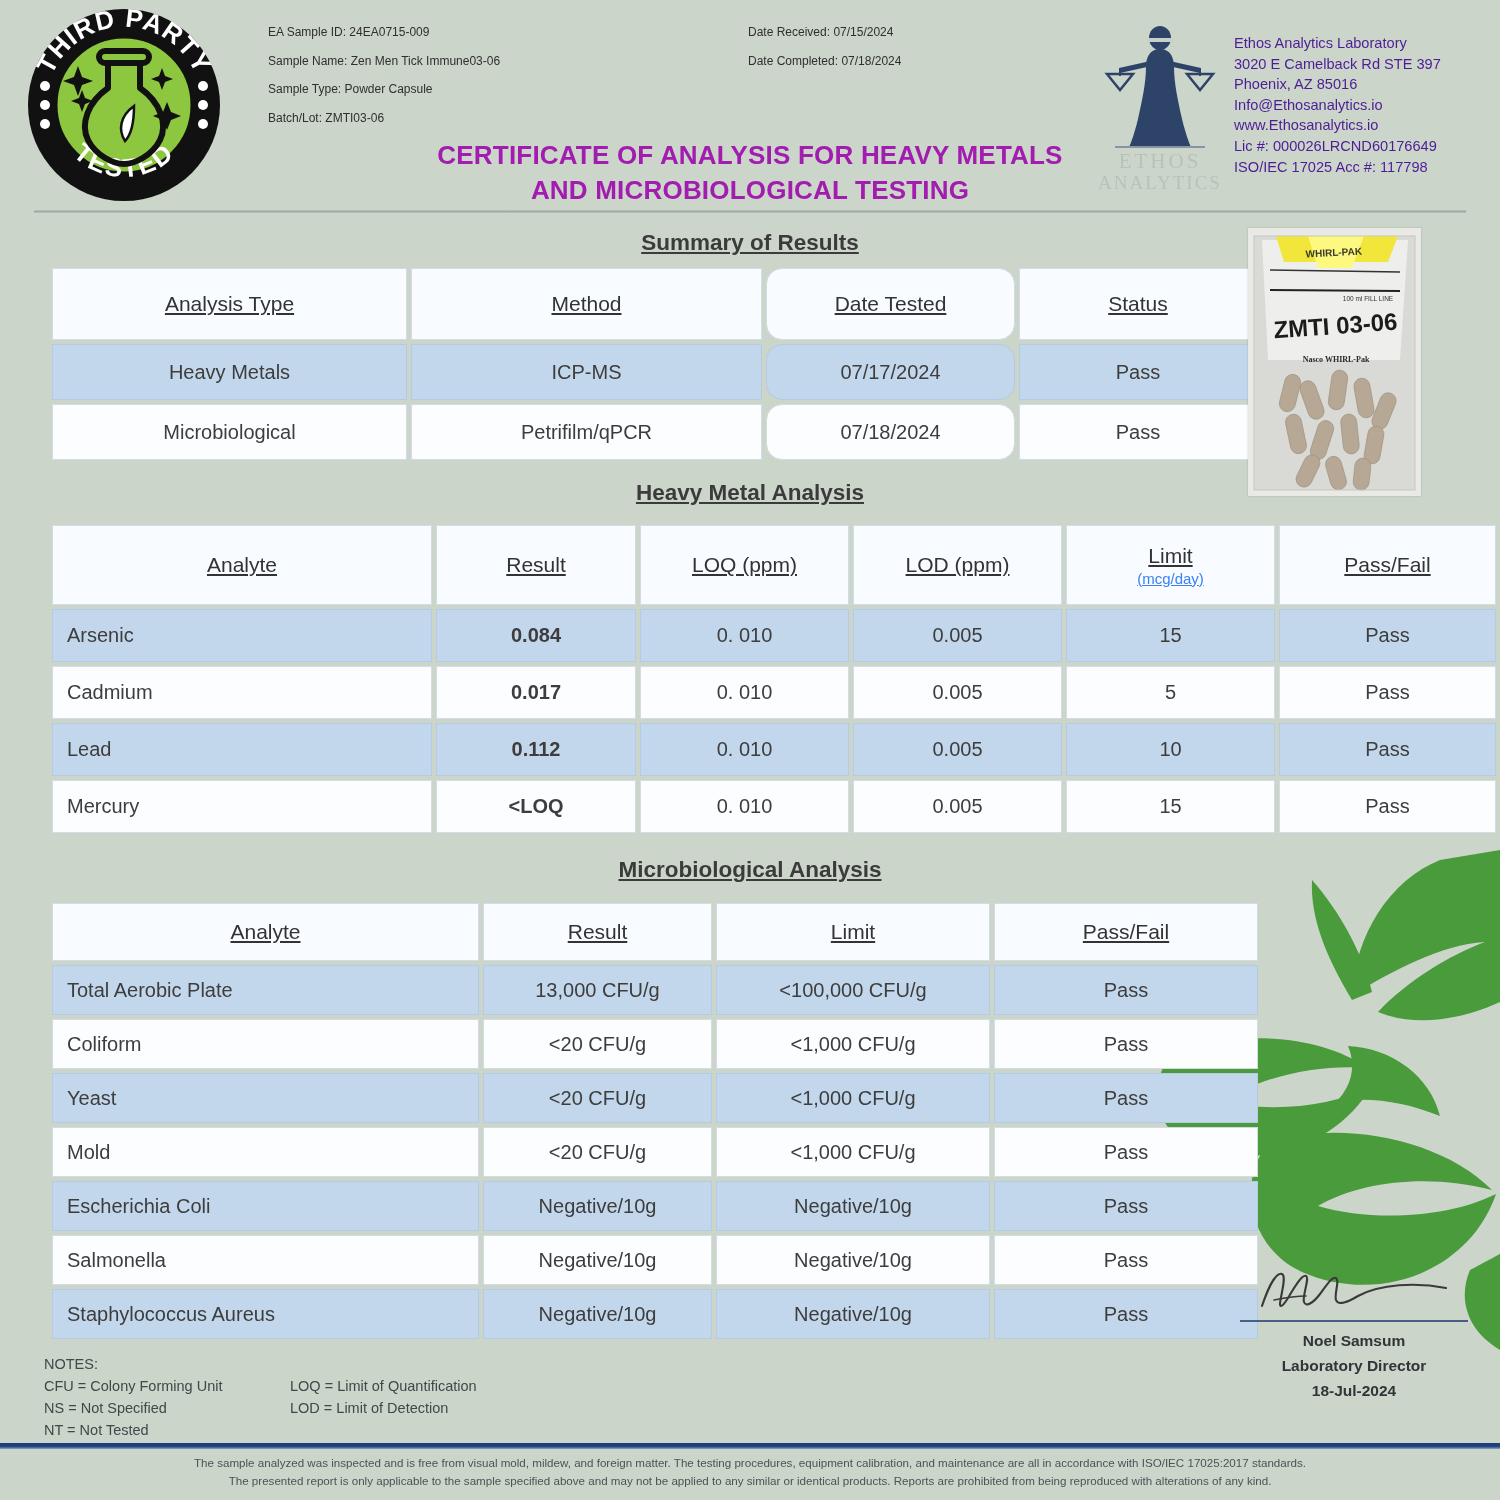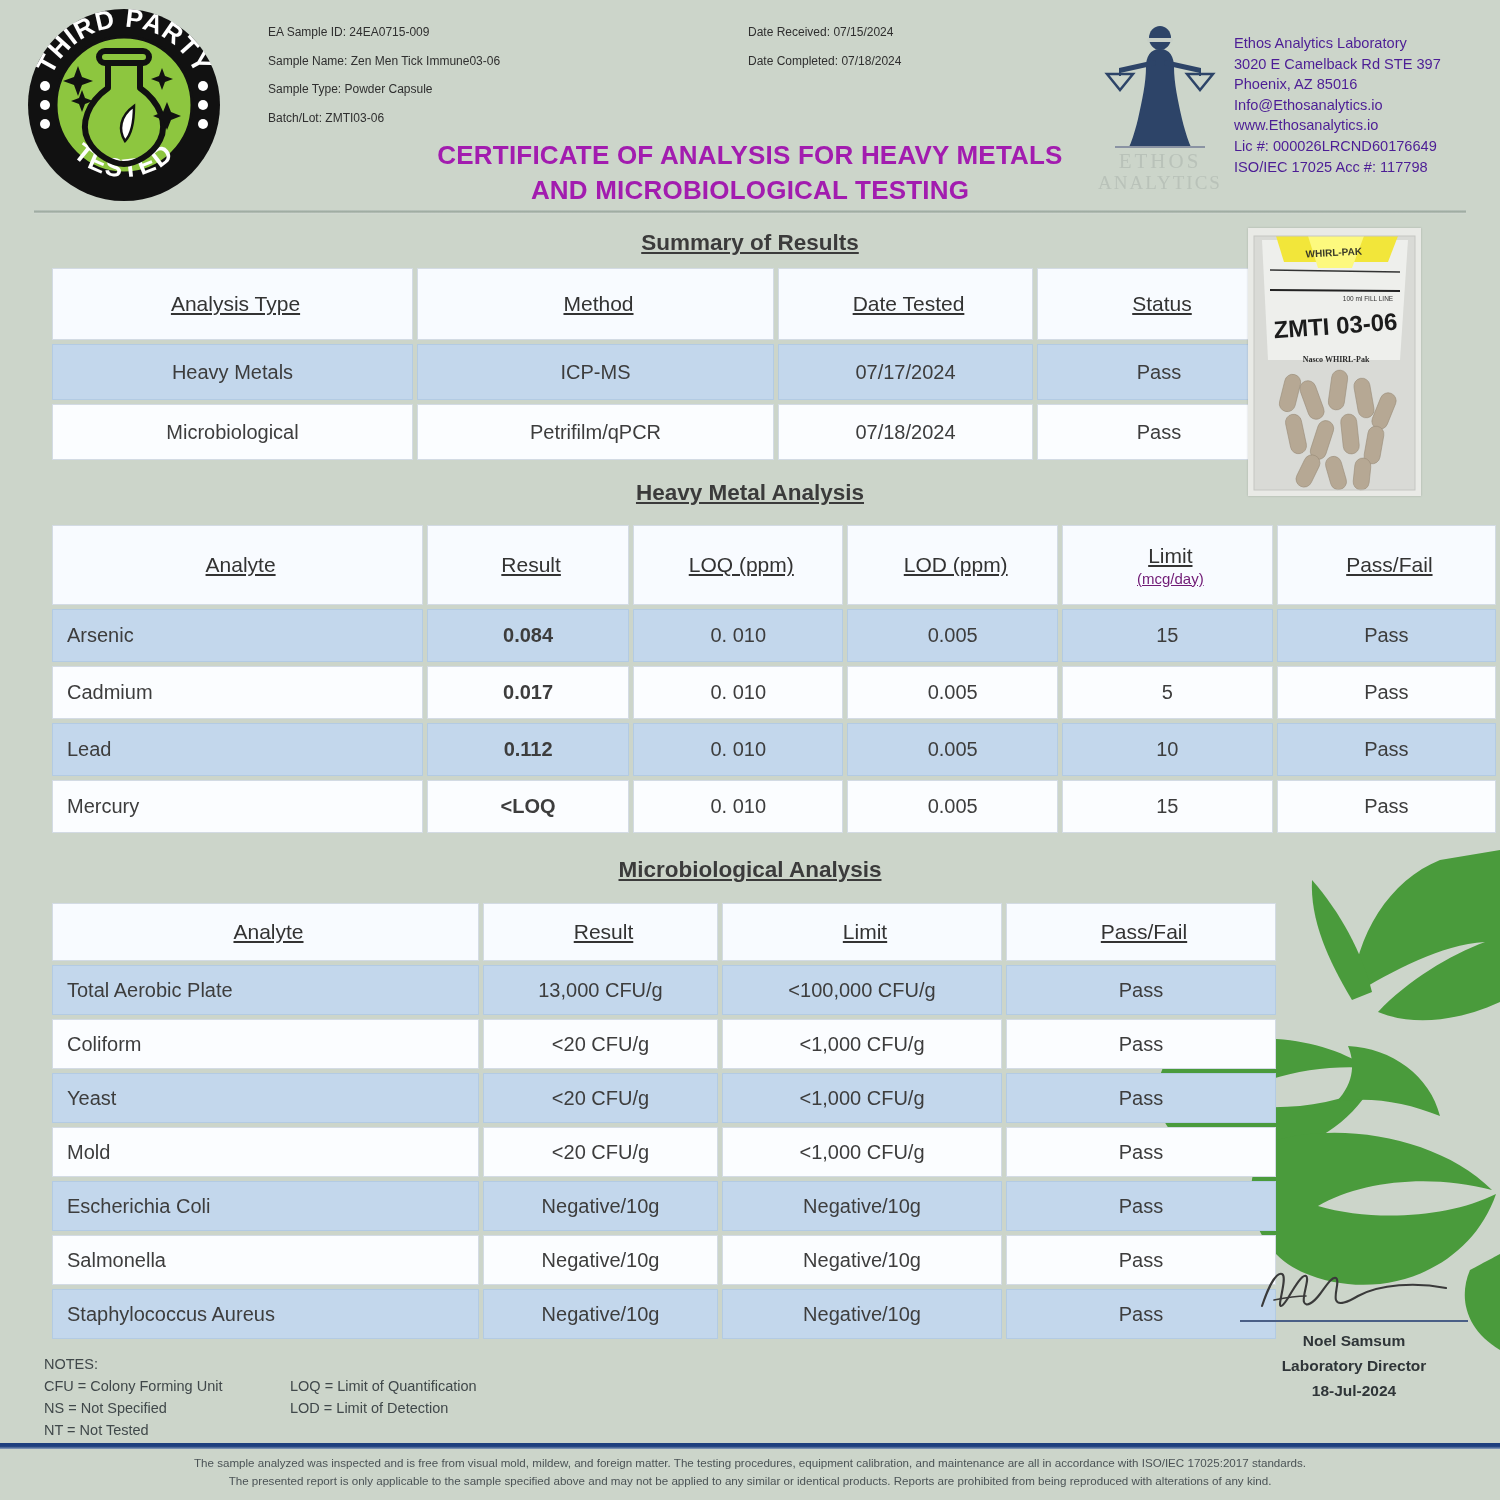--- a/index.html
+++ b/index.html
@@ -114,45 +114,44 @@
     border: 1px solid #d3dbe4;
     text-align: center;
     vertical-align: middle;
     font-size: 20px;
     color: #3d3d3d;
     padding: 0 6px;
   }
   .coa-table tr.hdr td {
     background: #f8fbff;
     font-weight: normal;
-    padding-left: 12px;
   }
   .coa-table tr.hdr td span.hdr-main {
     text-decoration: underline;
     font-size: 21px;
     color: #333;
   }
   .coa-table tr.hdr td span.hdr-sub {
     display: block;
     text-decoration: underline;
     font-size: 15px;
-    color: #701a75;
+    color: #3b82f6;
     margin-top: 2px;
   }
   .coa-table tr.alt td { background: #c3d7ec; border-color: #b3cbe3; }
   .coa-table td.left { text-align: left; padding-left: 14px; }
   .coa-table td.bold { font-weight: bold; }
 
   
   #summary-table { left: 48px; top: 264px; }
   #summary-table td { height: 54px; }
   #summary-table tr.hdr td { height: 70px; }
   #summary-table .c0 { width: 341px; }
   #summary-table .c1 { width: 337px; }
-  #summary-table .c2 { width: 235px; }
+  #summary-table .c2 { width: 235px; border-radius: 16px; }
   #summary-table .c3 { width: 224px; }
 
   
   #hm-table { left: 48px; top: 521px; }
   #hm-table td { height: 51px; }
   #hm-table tr.hdr td { height: 78px; }
   #hm-table .c0 { width: 358px; }
   #hm-table .c1 { width: 186px; }
   #hm-table .c2 { width: 195px; }
   #hm-table .c3 { width: 195px; }

